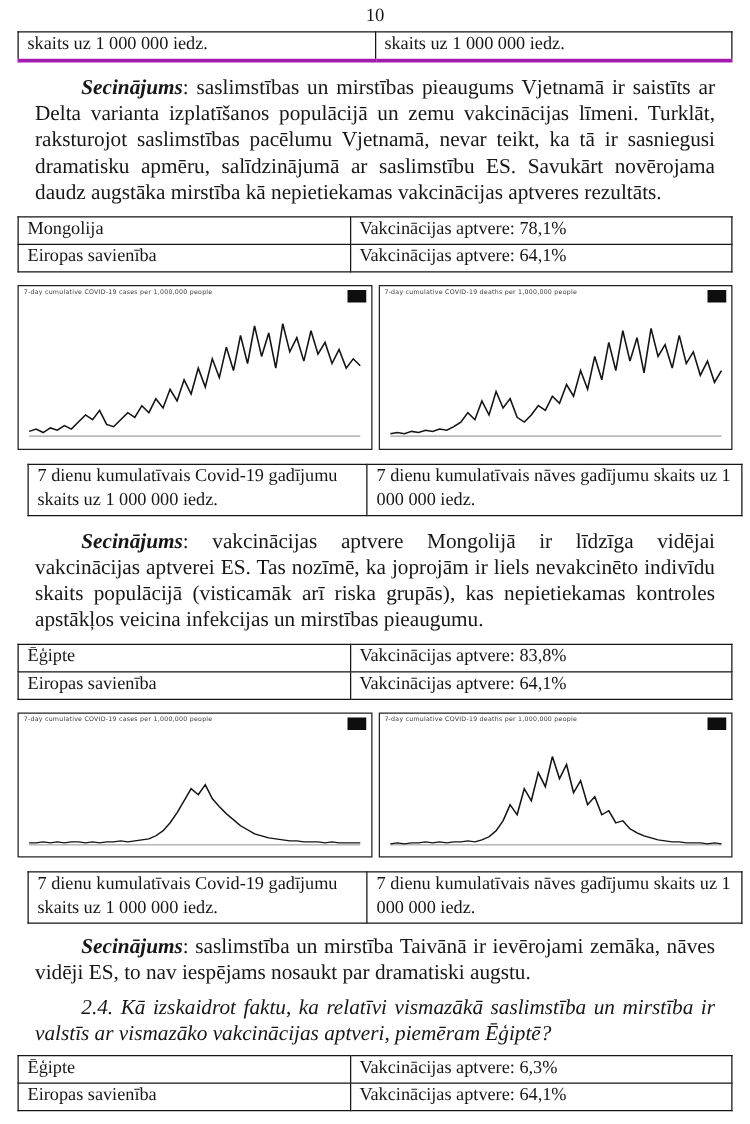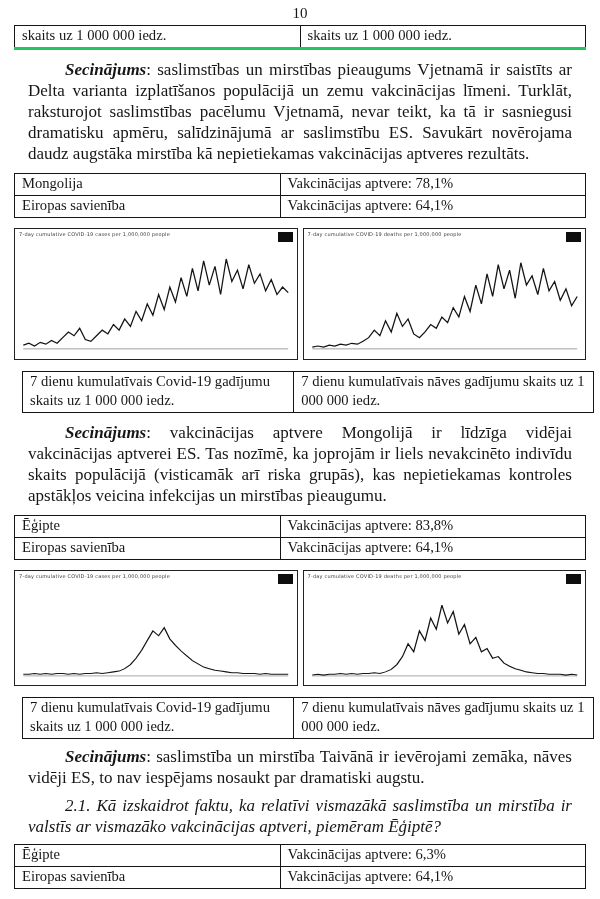--- a/index.html
+++ b/index.html
@@ -8,21 +8,21 @@
     width: 600px; height: 899px; overflow: hidden;
     background: #ffffff; color: #161616;
     font-family: "Liberation Serif", serif;
   }
   .pagenum { text-align: center; font-size: 15px; padding-top: 5px; height: 25px; }
 
   .tbl { border-collapse: collapse; width: 572px; margin: 0 auto; font-size: 14.6px; table-layout: fixed; }
   .tbl td { border: 1.4px solid #151515; padding: 0 7px 2px 7px; line-height: 19px; vertical-align: top; }
 
   .toptbl { border-bottom: 3px solid #151515; }
-  .toptbl td { border-bottom: 3px solid #22c55e; }
+  .toptbl td { border-bottom: 3px solid #a21caf; }
   .toptbl td:first-child { width: 50%; }
 
   .ctable td:first-child { width: 46.5%; }
 
   .para { margin: 9px 28px; text-align: justify; text-indent: 37px; font-size: 17px; line-height: 21px; }
   .para.tight { margin-top: 7px; margin-bottom: 7px; }
   .lead { font-style: italic; font-weight: bold; }
   .italic { font-style: italic; }
 
   .charts { display: flex; gap: 5px; width: 572px; margin: 10px auto 0 auto; }
@@ -145,21 +145,21 @@
     <tbody>
       <tr>
         <td>7 dienu kumulatīvais Covid-19 gadījumu skaits uz 1 000 000 iedz.</td>
         <td>7 dienu kumulatīvais nāves gadījumu skaits uz 1 000 000 iedz.</td>
       </tr>
     </tbody>
   </table>
 
   <p class="para tight"><span class="lead">Secinājums</span><span>: saslimstība un mirstība Taivānā ir ievērojami zemāka, nāves vidēji ES, to nav iespējams nosaukt par dramatiski augstu.</span></p>
 
-  <p class="para tight italic">2.1. Kā izskaidrot faktu, ka relatīvi vismazākā saslimstība un mirstība ir valstīs ar vismazāko vakcinācijas aptveri, piemēram Ēģiptē?</p>
+  <p class="para tight italic">2.4. Kā izskaidrot faktu, ka relatīvi vismazākā saslimstība un mirstība ir valstīs ar vismazāko vakcinācijas aptveri, piemēram Ēģiptē?</p>
 
   <table class="tbl ctable">
     <tbody>
       <tr>
         <td>Ēģipte</td>
         <td>Vakcinācijas aptvere: 6,3%</td>
       </tr>
       <tr>
         <td>Eiropas savienība</td>
         <td>Vakcinācijas aptvere: 64,1%</td>

